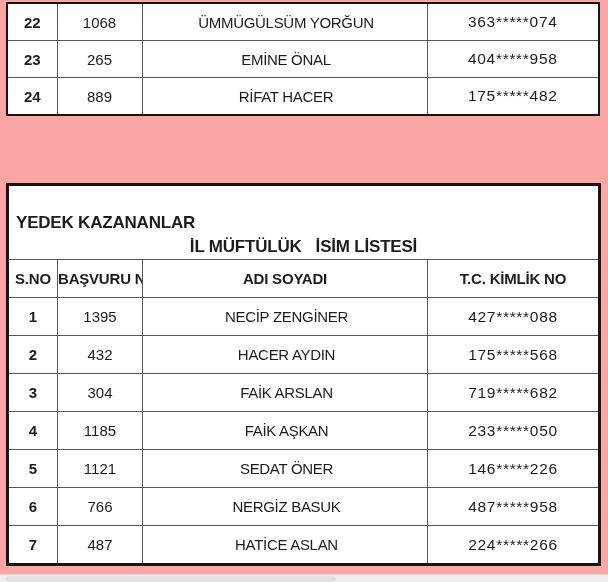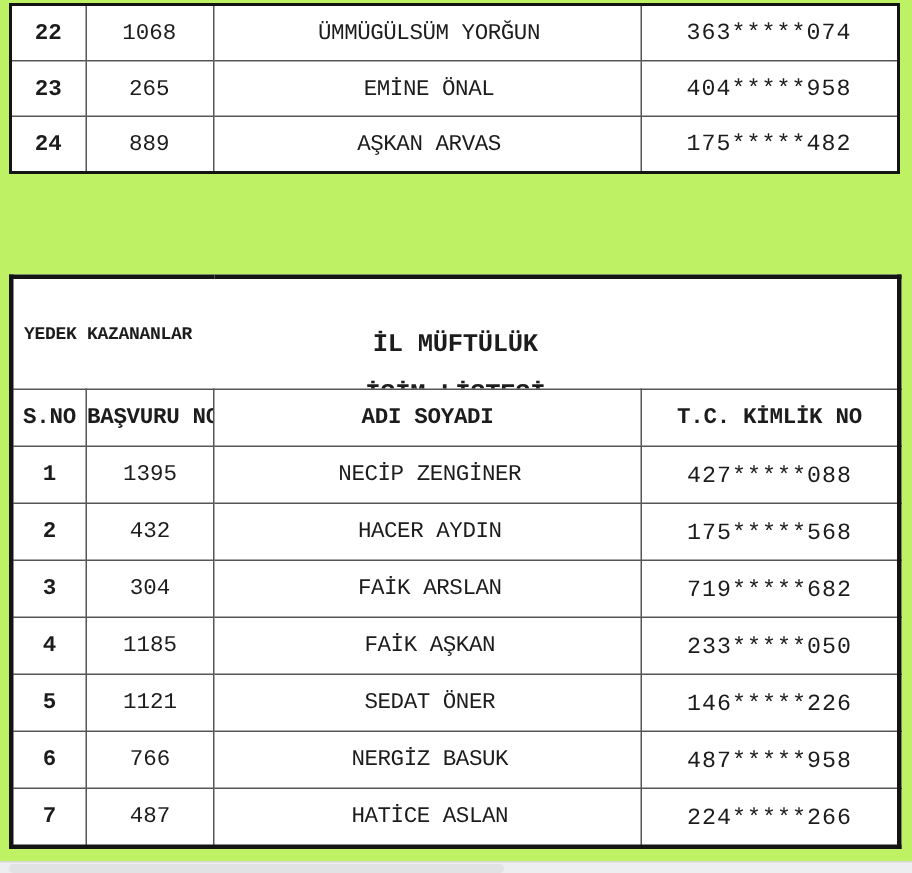--- a/index.html
+++ b/index.html
@@ -1,22 +1,22 @@
 <!DOCTYPE html>
 <html><head>
 <meta charset="utf-8">
 <style>
   html, body { margin: 0; padding: 0; background: #ffffff; }
   #screen {
     position: relative;
     width: 608px;
     height: 582px;
-    background: #bef264;
+    background: #fca5a5;
     overflow: hidden;
-    font-family: Liberation Mono, monospace;
+    font-family: Liberation Sans, sans-serif;
     color: #1c1c1c;
   }
   table.doc {
     border-collapse: collapse;
     table-layout: fixed;
     position: absolute;
     background: #ffffff;
   }
   table.doc td {
     border: 1.5px solid #565656;
@@ -45,29 +45,29 @@
 
   .sno-cell { font-weight: bold; }
   .name-cell { text-align: left; padding-left: 3px !important; letter-spacing: -0.3px; }
   .tc-cell { letter-spacing: 0.7px; font-size: 15.5px !important; margin-top: 24px; }
 
   .left-head {
     position: absolute;
     left: 7px; top: 50%;
     transform: translateY(-50%);
     font-weight: bold;
-    font-size: 12px;
+    font-size: 17px;
     letter-spacing: -0.2px;
     white-space: nowrap;
   }
   .title-wrap {
     position: absolute;
     left: 0; top: 0; right: 0; bottom: 0;
     display: flex;
-    flex-direction: column;
+    flex-direction: row;
     align-items: center;
     justify-content: center;
     gap: 14px;
     font-weight: bold;
     font-size: 17px;
     letter-spacing: -0.2px;
     margin-top: 48px;
   }
   .hscroll {
     position: absolute;
@@ -105,21 +105,21 @@
       </tr>
       <tr>
         <td class="sno-cell">23</td>
         <td>265</td>
         <td class="name-cell">EMİNE ÖNAL</td>
         <td class="tc-cell">404*****958</td>
       </tr>
       <tr>
         <td class="sno-cell">24</td>
         <td>889</td>
-        <td class="name-cell">AŞKAN ARVAS</td>
+        <td class="name-cell">RİFAT HACER</td>
         <td class="tc-cell">175*****482</td>
       </tr>
     </tbody>
   </table>
 
   <table class="doc" id="t2">
     <colgroup>
         <col style="width:50px">
         <col style="width:85px">
         <col style="width:285px">

